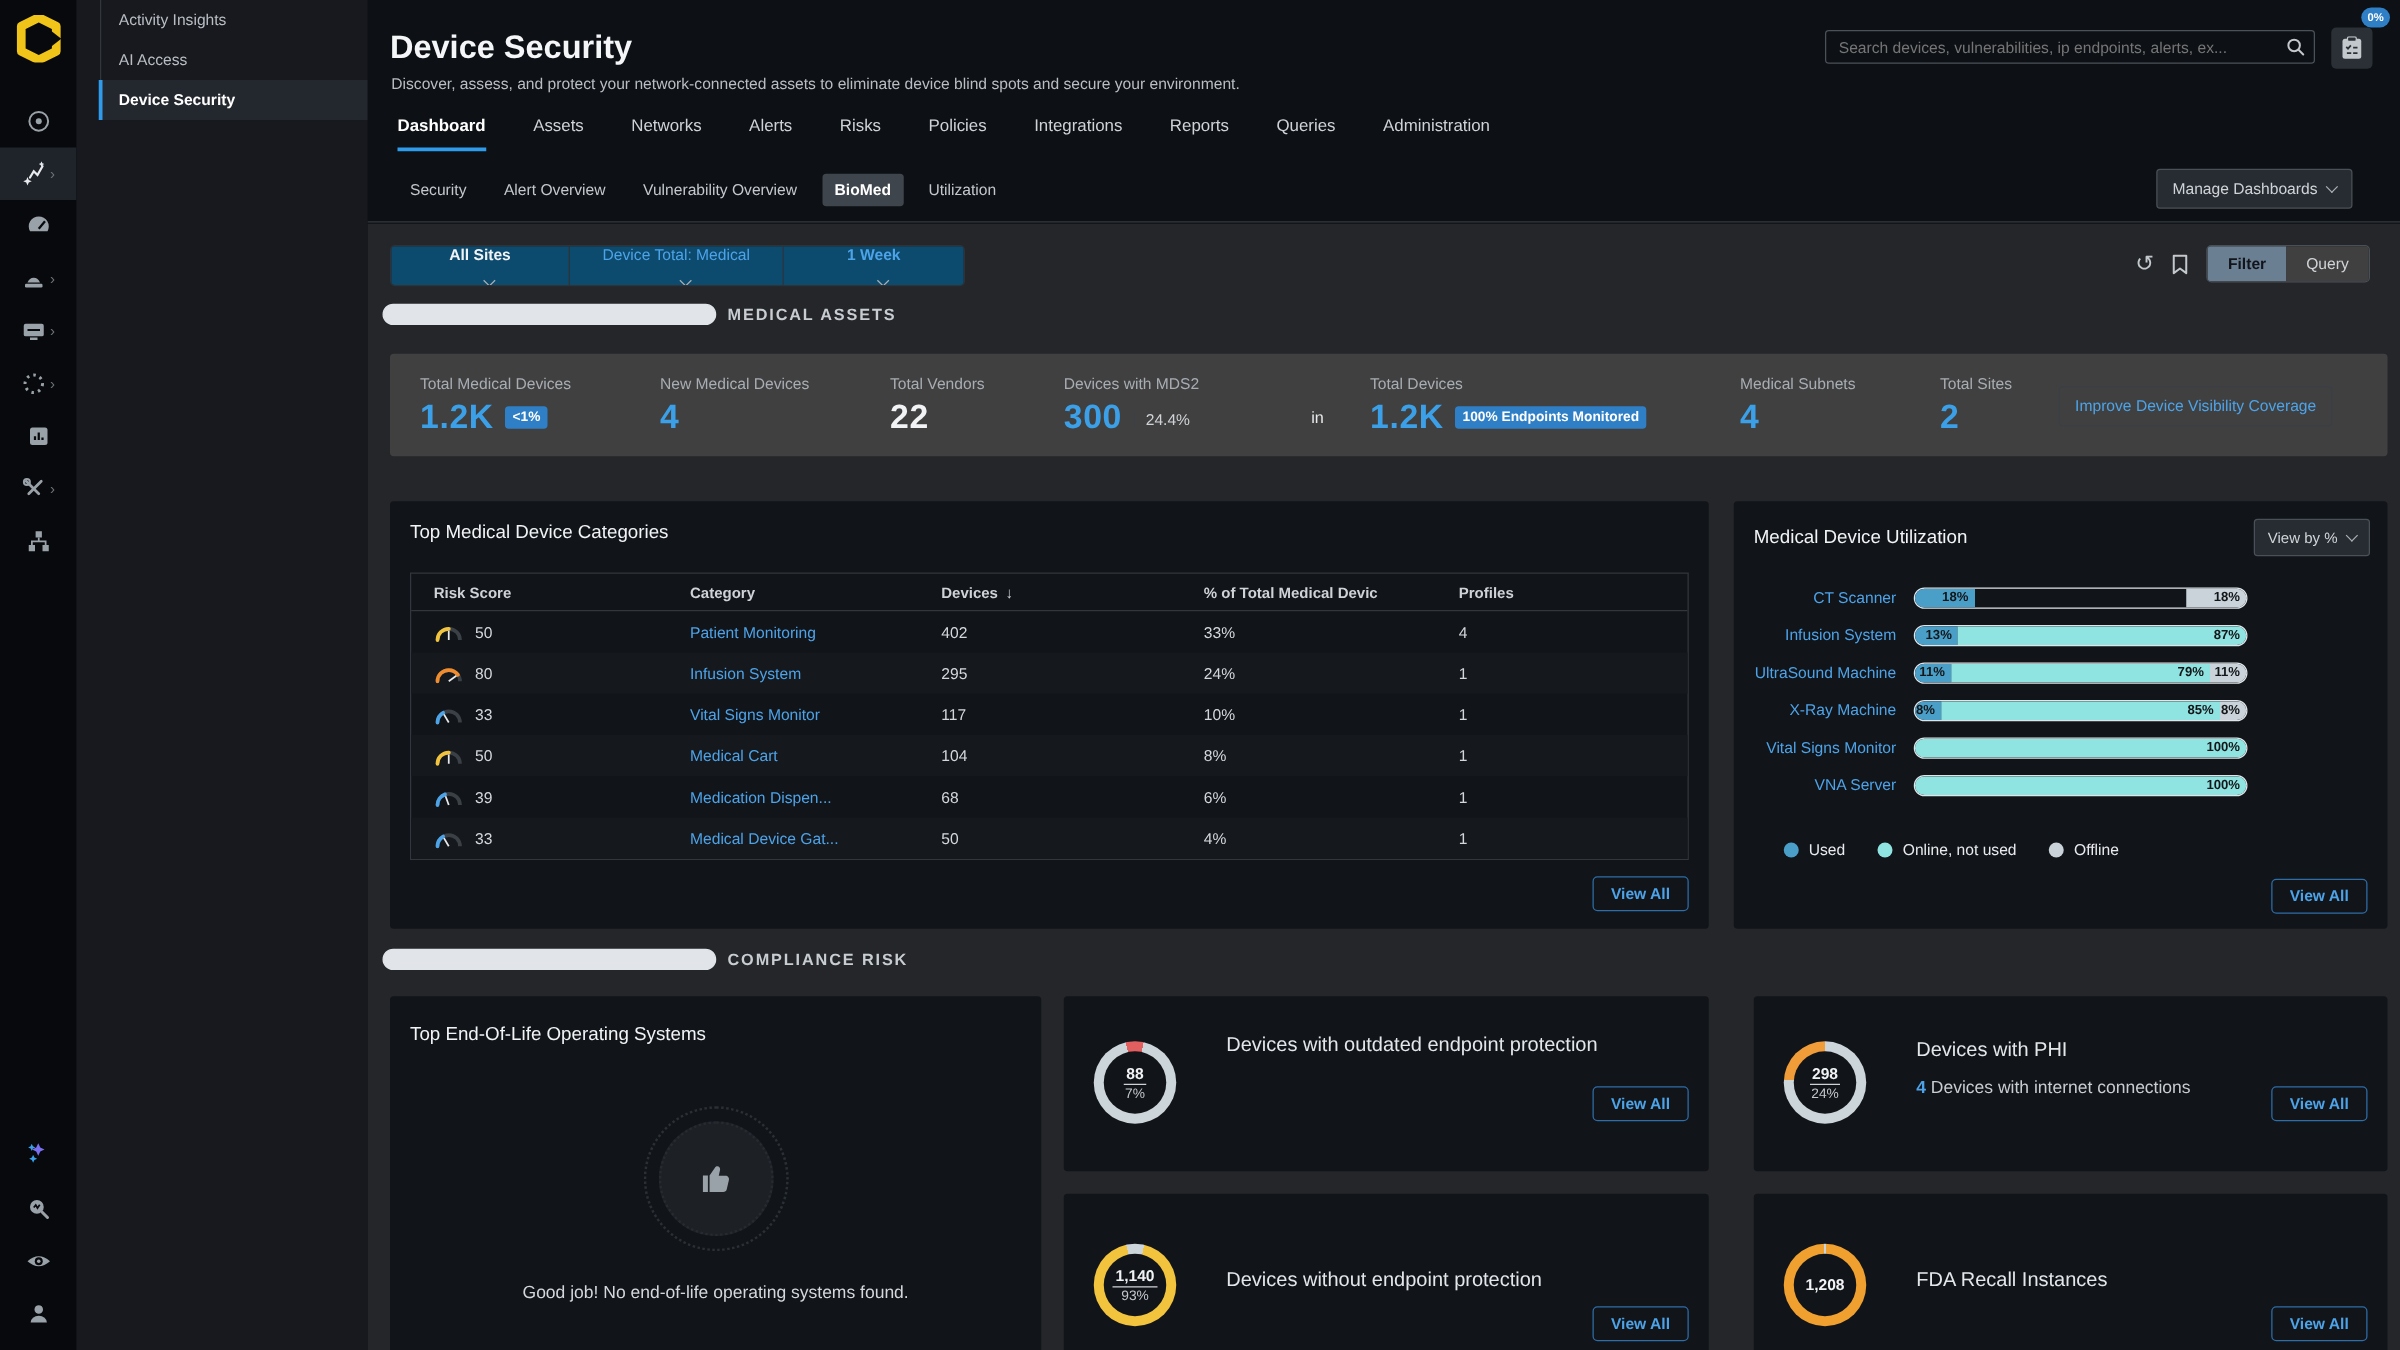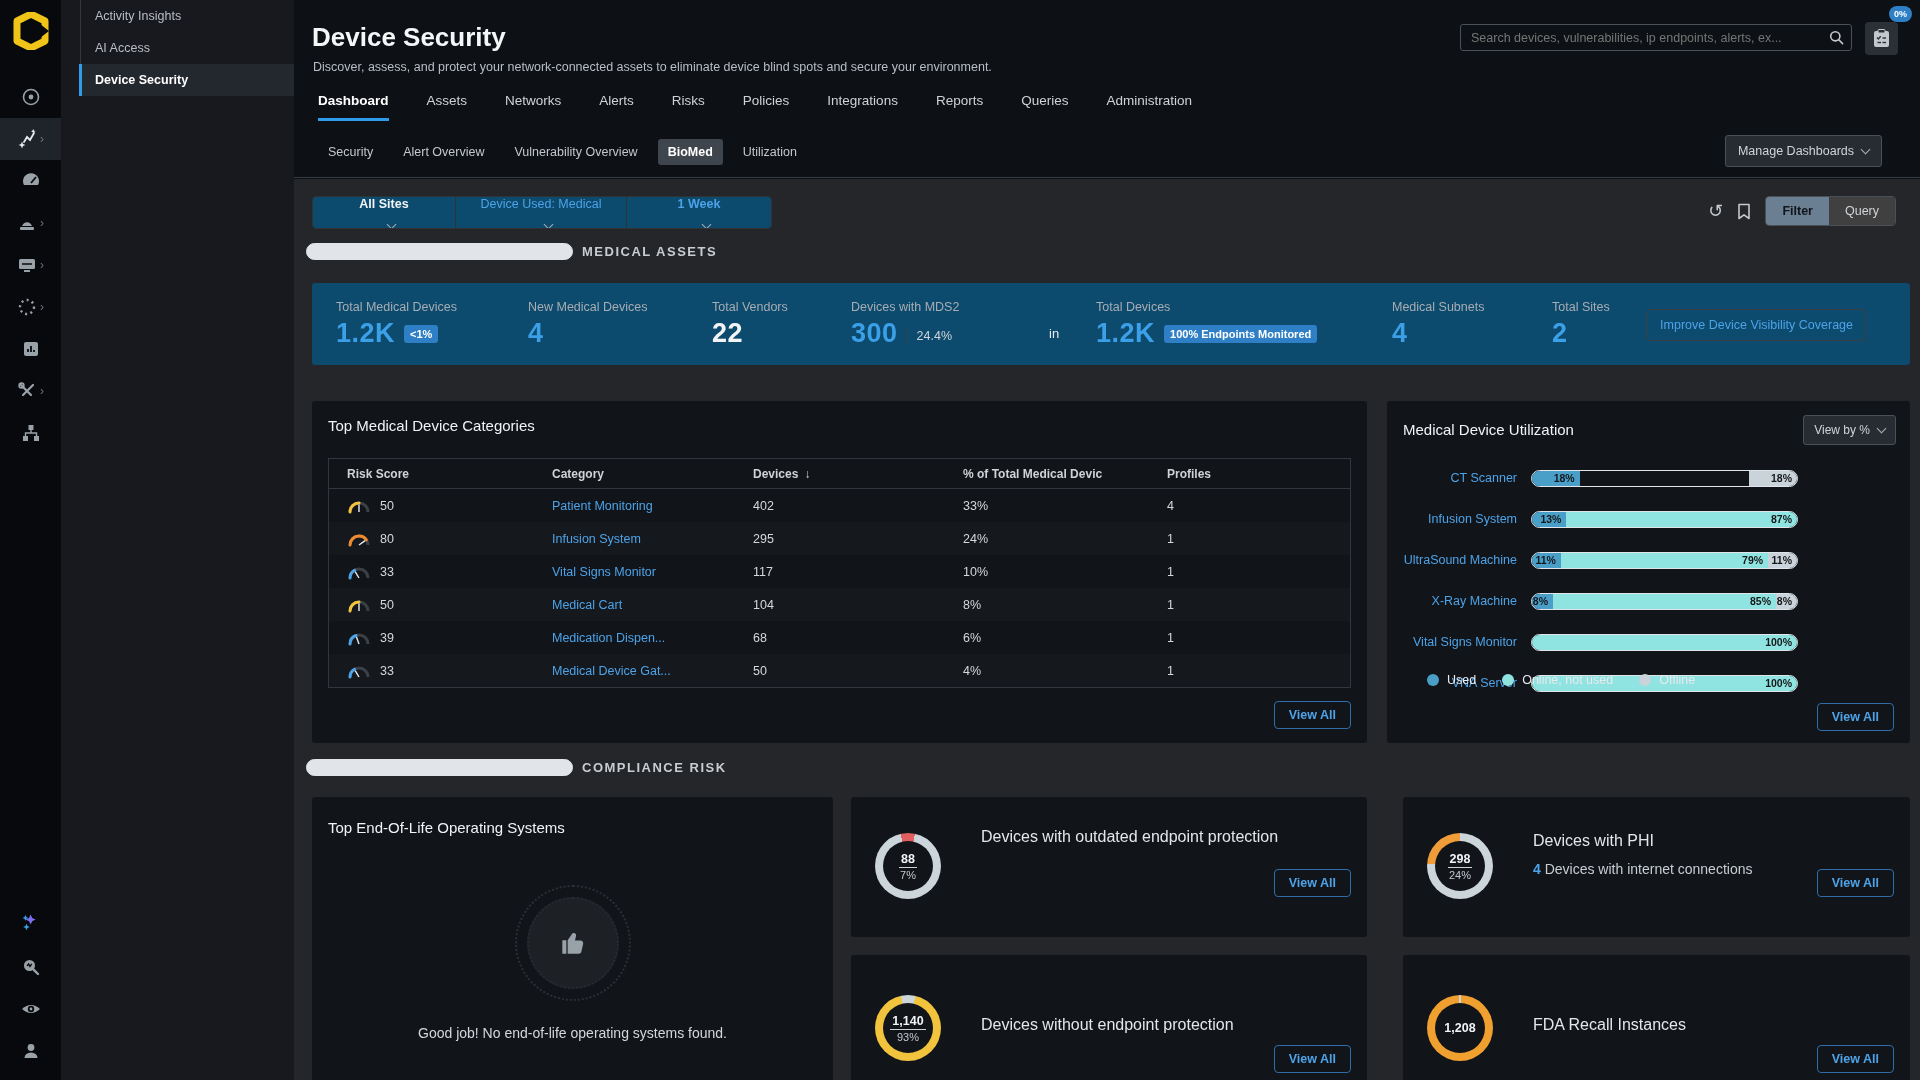--- a/index.html
+++ b/index.html
@@ -48,21 +48,21 @@
   .filter-dd .chev { margin-left:14px; }
   .filter-actions { position:absolute; right:24px; top:17px; display:flex; align-items:center; gap:14px; }
   .icon-btn { color:#c3c8cd; font-size:18px; cursor:pointer; line-height:1; display:flex; align-items:center; }
   .fq-group { display:flex; border:1px solid #4a5057; border-radius:4px; overflow:hidden; }
   .fq-btn { padding:7px 16px; font-size:12.5px; cursor:pointer; }
   .fq-btn.filter { background:#6b7f93; color:#11141a; font-weight:bold; }
   .fq-btn.query { background:#404040; color:#d0d4d8; }
   .section-head { position:absolute; display:flex; align-items:center; gap:9px; font-size:13px; letter-spacing:1.5px; color:#c8cdd2; font-weight:bold; }
   .section-head .bar { width:4px; height:17px; background:#e1e5e9; }
   
-  .stats-card { position:absolute; left:18px; top:104px; width:1598px; height:82px; background:#0c4a6e; border-radius:3px; }
+  .stats-card { position:absolute; left:18px; top:104px; width:1598px; height:82px; background:#404040; border-radius:3px; }
   .stat { position:absolute; top:17px; }
   .stat-label { font-size:12.5px; color:#a7adb3; margin-bottom:4px; }
   .stat-valrow { display:flex; align-items:center; gap:9px; }
   .stat-value { font-size:27px; color:#3ba0e8; font-weight:bold; letter-spacing:0.5px;}
   .stat-value.white { color:#f1f3f5; }
   .badge { background:#2f7fc6; color:#fff; font-size:11px; font-weight:bold; padding:3px 6px; border-radius:3px; }
   .stat-sub { font-size:12.5px; color:#d0d4d8; border-left:1px solid #3a4046; padding-left:9px; align-self:flex-end; margin-bottom:6px;}
   .in-label { position:absolute; left:737px; top:43px; font-size:13px; color:#e8eaed; }
   .coverage-btn { position:absolute; right:44px; top:26px; border:1px solid #3a3f45; border-radius:3px; color:#4da3e8; font-size:12.5px; padding:8px 12px; cursor:pointer; background:transparent; }
   
@@ -78,21 +78,21 @@
   .tbl-link { color:#4da3e8; cursor:pointer; }
   .risk-cell { display:flex; align-items:center; gap:9px; }
   .gauge { width:24px; height:16px; }
   .gauge-track { fill:none; stroke:#3a4046; stroke-width:3; }
   .gauge-val { fill:none; stroke-width:3; stroke-linecap:round; }
   .gauge-needle { stroke:#e8eaed; stroke-width:1.4; }
   .sort-ic { color:#cfd3d7; margin-left:6px; }
   .tbl-viewall { position:absolute; right:16px; bottom:14px; }
   
   .viewby-btn { position:absolute; right:14px; top:14px; background:#272c32; border:1px solid #4a5057; border-radius:3px; color:#d0d4d8; font-size:12px; padding:7px 10px; display:flex; align-items:center; gap:8px; cursor:pointer; }
-  .util-rows { position:absolute; left:0; right:16px; top:68px; display:flex; flex-direction:column; gap:23px; }
+  .util-rows { position:absolute; left:0; right:16px; top:68px; display:flex; flex-direction:column; gap:12px; }
   .util-row { display:flex; align-items:center; gap:14px; height:18px; }
   .util-label { width:130px; text-align:right; color:#4da3e8; font-size:12.5px; cursor:pointer; }
   .bar { flex:0 0 267px; height:17px; border:1px solid #dfe5e9; border-radius:9px; overflow:hidden; display:flex; background:#111419; }
   .seg { height:100%; display:flex; align-items:center; justify-content:flex-end; padding-right:5px; font-size:10.5px; font-weight:bold; color:#14171a; }
   .seg-used { background:#4a9fc8; }
   .seg-online { background:#8fe3e0; }
   .seg-offline { background:#c9d3d9; }
   .util-legend { position:absolute; left:40px; top:272px; display:flex; gap:26px; align-items:center; }
   .legend-item { display:flex; align-items:center; gap:8px; font-size:12.5px; color:#e8eaed; cursor:pointer; }
   .legend-dot { width:12px; height:12px; border-radius:50%; }
@@ -278,21 +278,21 @@
 </div>
 
 <div class="content">
 
   <div class="filters">
     <div class="filter-dd" style="width:143px;">
       <span style="color:#f1f3f5;font-weight:bold;">All Sites</span>
       <span class="chev"></span>
     </div>
     <div class="filter-dd" style="width:171px;">
-      <span style="color:#4da3e8;">Device Used: Medical</span>
+      <span style="color:#4da3e8;">Device Total: Medical</span>
       <span class="chev"></span>
     </div>
     <div class="filter-dd" style="width:144px;">
       <span style="color:#4da3e8;font-weight:bold;">1 Week</span>
       <span class="chev"></span>
     </div>
   </div>
   <div class="filter-actions">
     <span class="icon-btn">↺</span>
     <span class="icon-btn">

